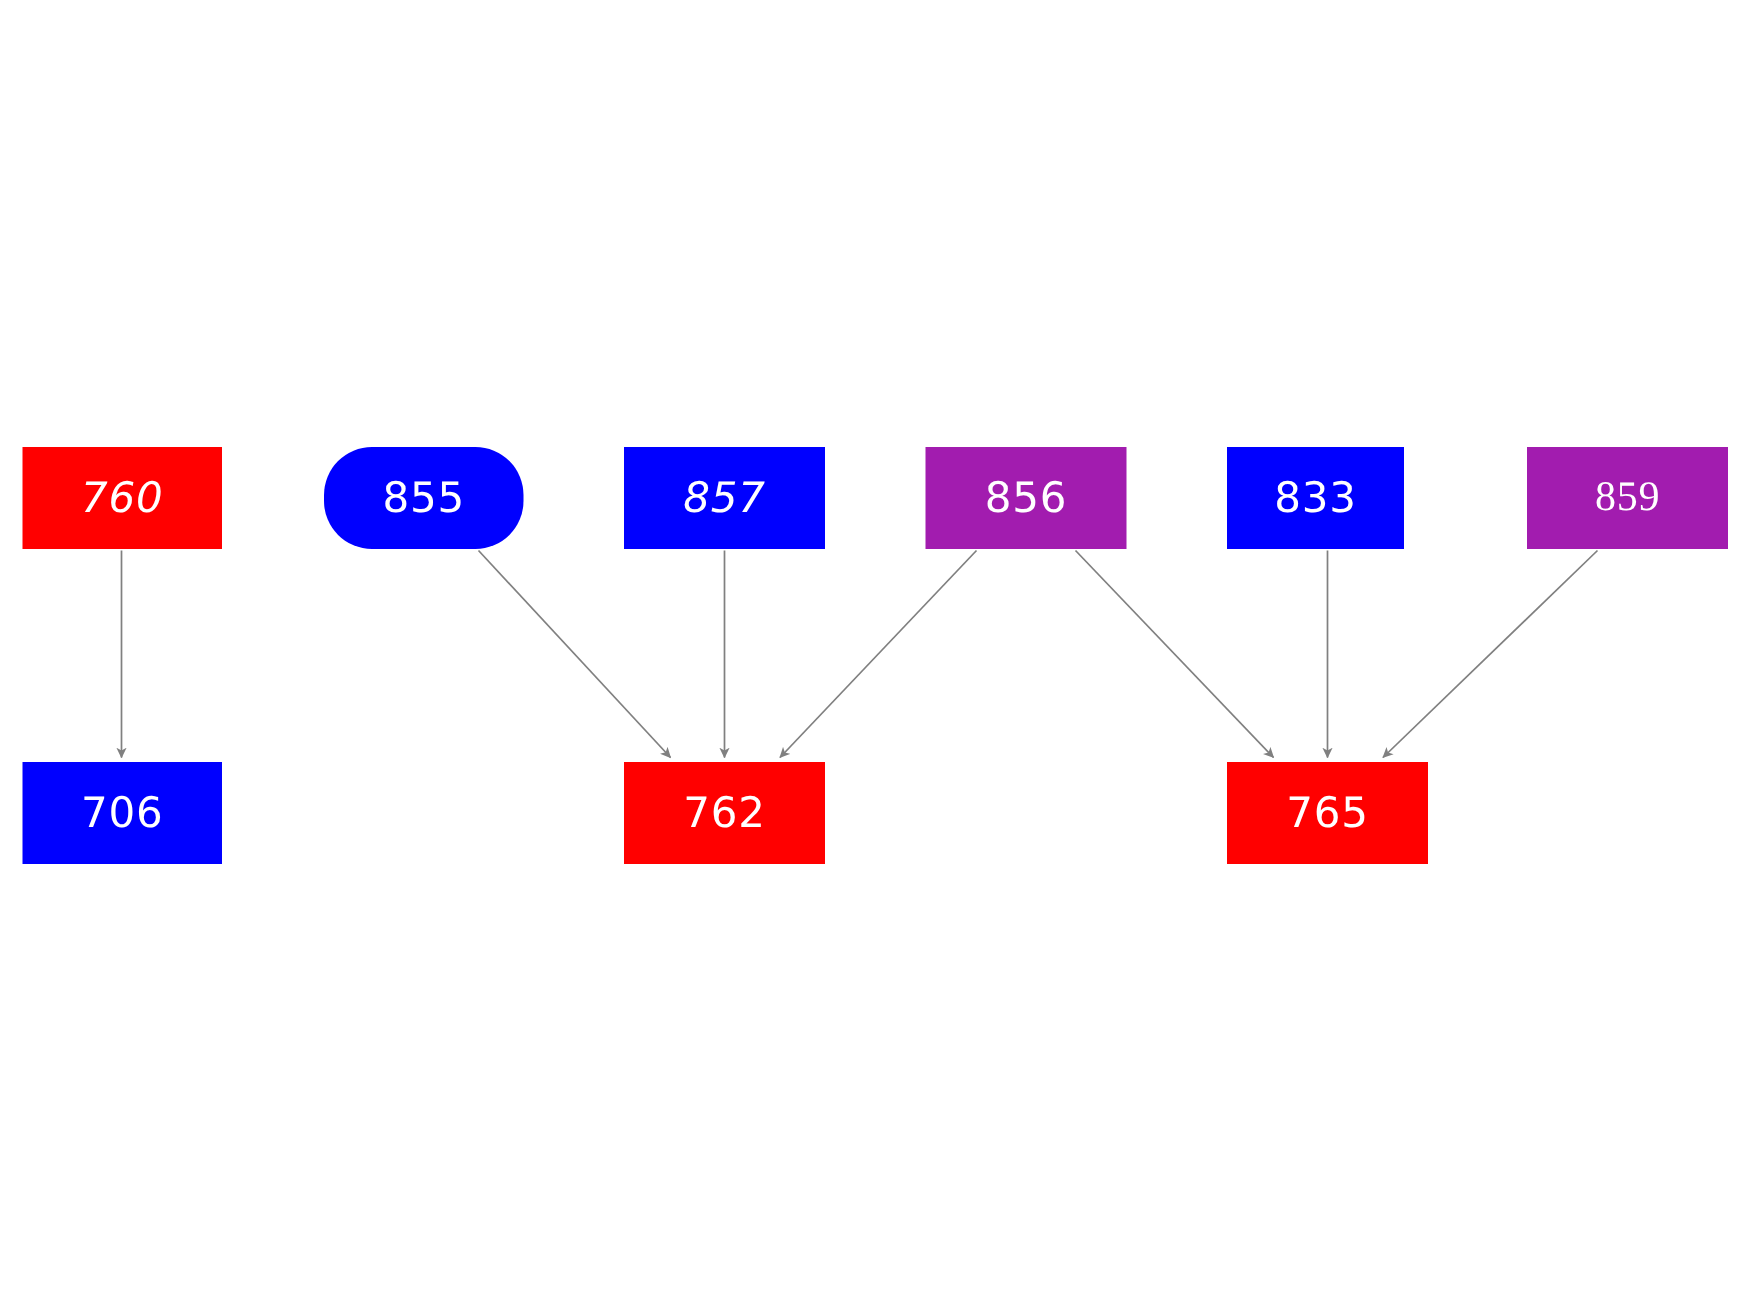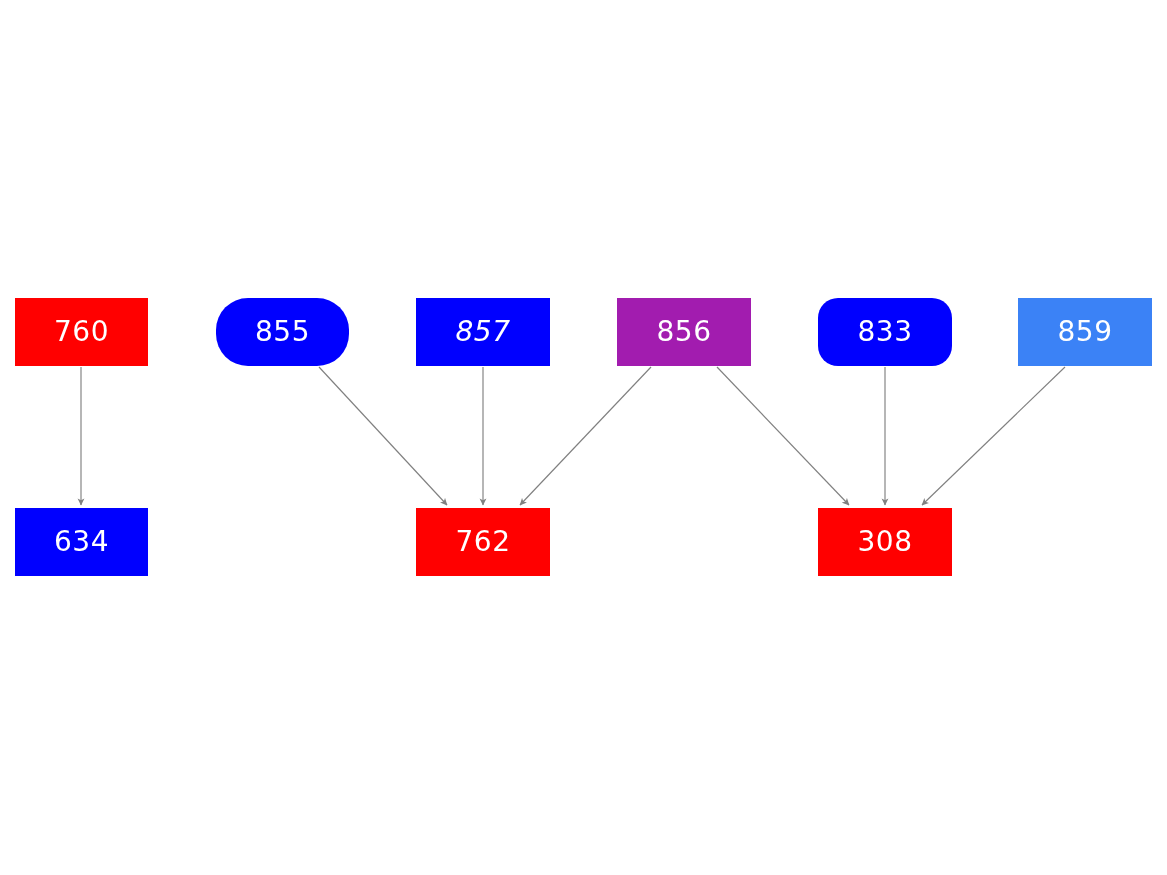--- a/index.html
+++ b/index.html
@@ -59,42 +59,42 @@
         <line x1="319" y1="367" x2="447" y2="505" stroke="#808080" stroke-width="1.15" marker-end="url(#arrowhead)"></line>
         <line x1="483" y1="367" x2="483" y2="505" stroke="#808080" stroke-width="1.15" marker-end="url(#arrowhead)"></line>
         <line x1="651" y1="367" x2="520" y2="505" stroke="#808080" stroke-width="1.15" marker-end="url(#arrowhead)"></line>
         <line x1="717" y1="367" x2="849" y2="505" stroke="#808080" stroke-width="1.15" marker-end="url(#arrowhead)"></line>
         <line x1="885" y1="367" x2="885" y2="505" stroke="#808080" stroke-width="1.15" marker-end="url(#arrowhead)"></line>
         <line x1="1065" y1="367" x2="922" y2="505" stroke="#808080" stroke-width="1.15" marker-end="url(#arrowhead)"></line>
       </g>
   </svg>
 
   <div id="nodes-group">
-      <div class="node" style="left: 15px; top: 298px; width: 133px; height: 68px; background: rgb(255, 0, 0);">
+      <div class="node" style="left: 15px; top: 298px; width: 133px; height: 68px; background: rgb(255, 0, 0); font-style: italic;">
         <span class="node-label">760</span>
       </div>
       <div class="node" style="left: 216px; top: 298px; width: 133px; height: 68px; background: rgb(0, 0, 255); border-radius: 32px;">
         <span class="node-label">855</span>
       </div>
       <div class="node" style="left: 416px; top: 298px; width: 134px; height: 68px; background: rgb(0, 0, 255); font-style: italic;">
         <span class="node-label">857</span>
       </div>
       <div class="node" style="left: 617px; top: 298px; width: 134px; height: 68px; background: #a21caf;">
         <span class="node-label">856</span>
       </div>
-      <div class="node" style="left: 818px; top: 298px; width: 134px; height: 68px; background: rgb(0, 0, 255); border-radius: 20px;">
+      <div class="node" style="left: 818px; top: 298px; width: 118px; height: 68px; background: rgb(0, 0, 255);">
         <span class="node-label">833</span>
       </div>
-      <div class="node" style="left: 1018px; top: 298px; width: 134px; height: 68px; background: #3b82f6;">
+      <div class="node" style="left: 1018px; top: 298px; width: 134px; height: 68px; background: #a21caf; font-family: Liberation Serif, serif;">
         <span class="node-label">859</span>
       </div>
       <div class="node" style="left: 15px; top: 508px; width: 133px; height: 68px; background: rgb(0, 0, 255);">
-        <span class="node-label">634</span>
+        <span class="node-label">706</span>
       </div>
       <div class="node" style="left: 416px; top: 508px; width: 134px; height: 68px; background: rgb(255, 0, 0); text-align: center;">
         <span class="node-label">762</span>
       </div>
       <div class="node" style="left: 818px; top: 508px; width: 134px; height: 68px; background: rgb(255, 0, 0);">
-        <span class="node-label">308</span>
+        <span class="node-label">765</span>
       </div>
     </div>
 
 </div>
 
 </body></html>

